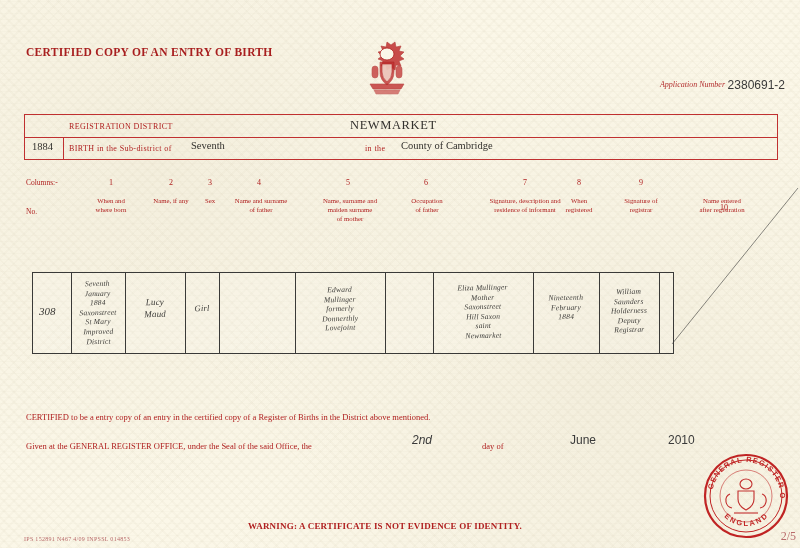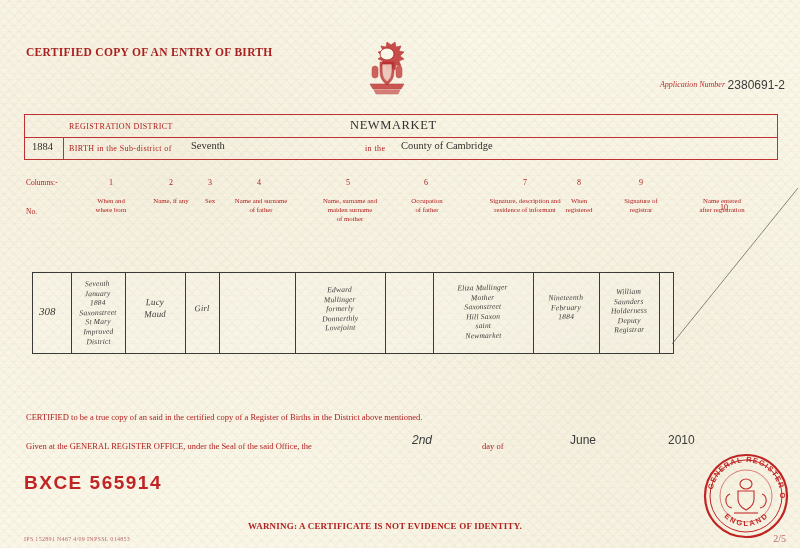--- a/index.html
+++ b/index.html
@@ -309,23 +309,23 @@
   .footnote {
     position: absolute;
     left: 24px;
     top: 536px;
     font-size: 6px;
     color: #b86a6a;
     letter-spacing: 0.3px;
   }
   .pagenum {
     position: absolute;
-    right: 14px;
+    right: 4px;
     bottom: 4px;
-    font-size: 10px;
+    font-size: 12px;
     color: #b86a6a;
   }
   
   .seal {
     position: absolute;
     right: 8px;
     bottom: 6px;
     width: 92px;
     height: 92px;
   }
@@ -455,28 +455,27 @@
 February
 1884</div>
     <div class="handw" style="left:568px; top:14px; width:56px;  white-space:pre-line;">William
 Saunders
 Holderness
 Deputy
 Registrar</div>
     <div class="handw" style="left:628px; top:28px; width:10px;  white-space:pre-line;"></div>
   </div>
 
-  <div class="cert1">CERTIFIED to be a true copy of an said in the certified copy of a Register of Births in the District above mentioned.</div>
+  <div class="cert1">CERTIFIED to be a entry copy of an entry in the certified copy of a Register of Births in the District above mentioned.</div>
   <div class="cert2">Given at the GENERAL REGISTER OFFICE, under the Seal of the said Office, the</div>
   <div class="date-day">2nd</div>
   <div class="dayof">day of</div>
   <div class="date-month">June</div>
   <div class="date-year">2010</div>
 
-  <div class="serial">BXCE 565914</div>
 
   <div class="warning">WARNING: A CERTIFICATE IS NOT EVIDENCE OF IDENTITY.</div>
 
   <div class="footnote">IPS 152891 N467  4/09  INPSSL  014853</div>
   <div class="pagenum">2/5</div>
 
   <div class="seal">
     <svg width="92" height="92" viewBox="0 0 92 92">
       <defs>
         <path id="arcTop" d="M 12 46 A 34 34 0 0 1 80 46"></path>

